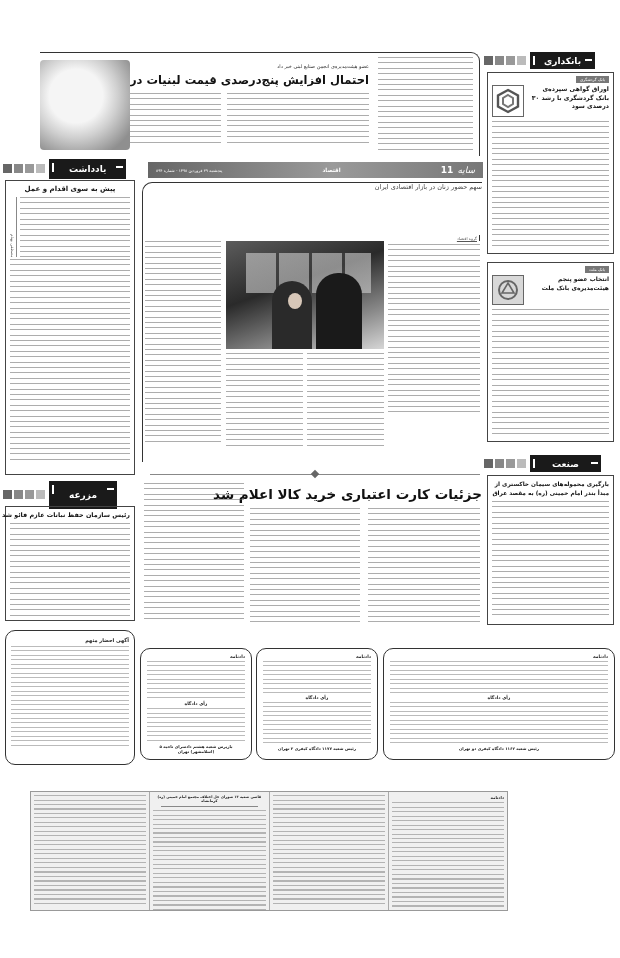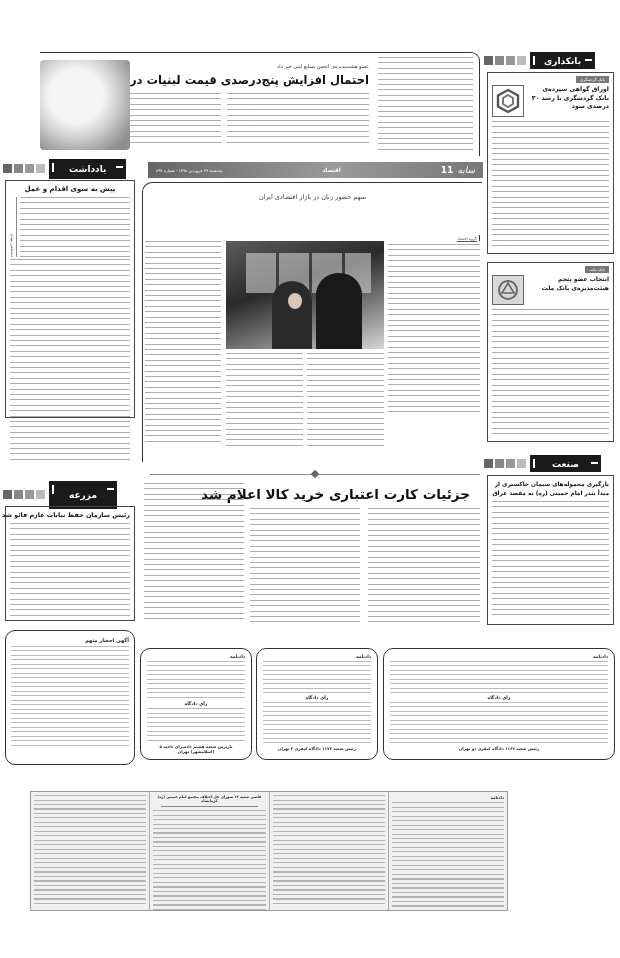--- a/index.html
+++ b/index.html
@@ -119,21 +119,21 @@
   <div class="sec-head">
     <div class="bar" style="padding:10px 20px;">یادداشت</div>
     <div class="squares">
         <span></span>
         <span></span>
         <span></span>
         <span></span>
       </div>
   </div>
 </div>
-<div class="abs boxed" style="left:5px;top:180px;width:130px;height:238px;padding:4px;">
+<div class="abs boxed" style="left:5px;top:180px;width:130px;height:295px;padding:4px;">
   <div class="headline" style="font-size:7px;">پیش به سوی اقدام و عمل</div>
   <div style="display:flex;gap:3px;margin-top:4px;">
     <div class="txt lines" style="flex:1;height:60px;"></div>
     <div style="writing-mode:vertical-rl;font-size:4px;color:#555;border-right:1px solid #888;padding-right:1px;">مصطفی بهنام</div>
   </div>
   <div class="txt lines" style="margin-top:2px;height:205px;"><span style="opacity:0">ادبیات اقتصاد هم مانند ادبیات سیاست سال‌های پرتنشی را تجربه می‌کند؛ اتفاقاتی که طی یک دهه اخیر در عرصه‌ی بین‌المللی روی داده باعث شده با مسائلی روبه‌رو شویم با عنوان «تحریم‌های پیش‌بینی‌ناپذیر» ...</span></div>
 </div>
 
 <div class="abs" style="left:3px;top:486px;width:134px;">
   <div class="sec-head">
@@ -159,21 +159,21 @@
 <div class="abs page-band" style="left:148px;top:162px;width:335px;height:16px;">
   <div style="display:flex;align-items:center;gap:4px;">
     <span style="font-size:9px;font-style:italic;color:#fff;font-family:'DejaVu Serif',serif;">سایه</span>
     <span style="font-size:9px;font-weight:bold;color:#fff;">11</span>
   </div>
   <span style="font-size:5.5px;font-weight:bold;">اقتصاد</span>
   <span style="font-size:4px;">پنجشنبه ۲۹ فروردین ۱۳۹۸ - شماره ۸۹۴</span>
 </div>
 
 <div class="abs" style="left:142px;top:182px;width:340px;height:280px;border-top:1.5px solid #333;border-left:1.5px solid #333;border-top-left-radius:10px;">
-  <div style="font-size:6.5px;color:#444;text-align:center;margin-top:10px;">سهم حضور زنان در بازار اقتصادی ایران</div>
+  <div style="font-size:6.5px;color:#444;text-align:right;">سهم حضور زنان در بازار اقتصادی ایران</div>
 
   <div class="abs" style="right:2px;top:52px;width:92px;">
     <div style="display:flex;justify-content:flex-start;align-items:center;gap:2px;font-size:4px;color:#555;">
       <span style="width:1px;height:6px;background:#333;display:inline-block;"></span>
       <span style="text-decoration:underline;">گروه اقتصاد</span>
     </div>
     <div class="txt lines" style="margin-top:3px;height:170px;"><span style="opacity:0">مرکز آمار ایران اعلام کرد: نرخ بیکاری زنان در فصل مختلف سال ۱۳۹۴ همواره دو برابر مردان است. نرخ بیکاری مردان در چهار فصل سال گذشته به ترتیب ۹.۸، ۹.۹، ۱۰.۲ و ۹.۸ درصد و زنان ۱۹.۶، ۱۹.۴، ۱۸.۹ و ۲۰.۸ درصد بوده است.</span></div>
   </div>
 
   <div class="abs photo" style="right:98px;top:58px;width:158px;height:108px;overflow:hidden;">
@@ -192,21 +192,21 @@
     <div class="txt lines" style="flex:1;height:95px;"></div>
   </div>
 </div>
 
 <div class="abs" style="left:150px;top:470px;width:330px;height:8px;">
   <div style="position:absolute;top:4px;left:0;right:0;height:1px;background:#888;"></div>
   <div style="position:absolute;top:1px;left:162px;width:6px;height:6px;background:#666;transform:rotate(45deg);"></div>
 </div>
 
 <div class="abs" style="left:142px;top:480px;width:340px;height:145px;">
-  <div class="headline" style="position:absolute;right:12px;top:6px;font-size:13.5px;">جزئیات کارت اعتباری خرید کالا اعلام شد</div>
+  <div class="headline" style="position:absolute;right:0;top:6px;font-size:13.5px;">جزئیات کارت اعتباری خرید کالا اعلام شد</div>
   <div class="abs txt lines" style="left:2px;top:3px;width:100px;height:140px;"><span style="opacity:0">طرفین، تعداد اقساط این طرح از ۱۲ قسط به ۲۴ قسط افزایش پیدا کرد. گفت اینکه کارت‌ها مورد خرید و فروش قرار گیرند با انتقادهای دیگر که از سوی سایر افراد وجود داشت...</span></div>
   <div class="abs txt lines" style="left:108px;top:28px;width:110px;height:115px;"><span style="opacity:0">وجود داشته باشد. سخنگوی انجمن تولیدکنندگان لوازم خانگی با بیان اینکه تو شیوه برای تحریک تقاضای موثر وجود دارد...</span></div>
   <div class="abs txt lines" style="right:2px;top:28px;width:112px;height:115px;"><span style="opacity:0">طرح کارت اعتباری خرید کالا که قرار است از پایان امسال اجرا شود، فقط مشمول کالاهای ایرانی می‌شود و تعداد اقساط آن نیز به ۲۴ قسط افزایش یافته است.</span></div>
 </div>
 
 <div class="abs rounded" style="left:383px;top:648px;width:232px;height:112px;padding:5px 6px;">
   <div style="font-size:4.5px;font-weight:bold;text-align:right;">دادنامه</div>
   <div class="txt lines fine" style="margin-top:2px;height:32px;"><span style="opacity:0">تاریخ تنظیم ۹۷/۱۲/۱۶ شماره بایگانی شعبه ۹۴۰۶۷۹ پرونده کلاسه ۹۴۰۹۹۸۲۱۵۵۸۰۰۱۳۹۸ شعبه ۱۱۶۲ دادگاه کیفری دو مجتمع قضایی قدس تهران</span></div>
   <div style="font-size:4.5px;font-weight:bold;text-align:center;margin-top:2px;">رأی دادگاه</div>
   <div class="txt lines fine" style="margin-top:2px;height:44px;"></div>

